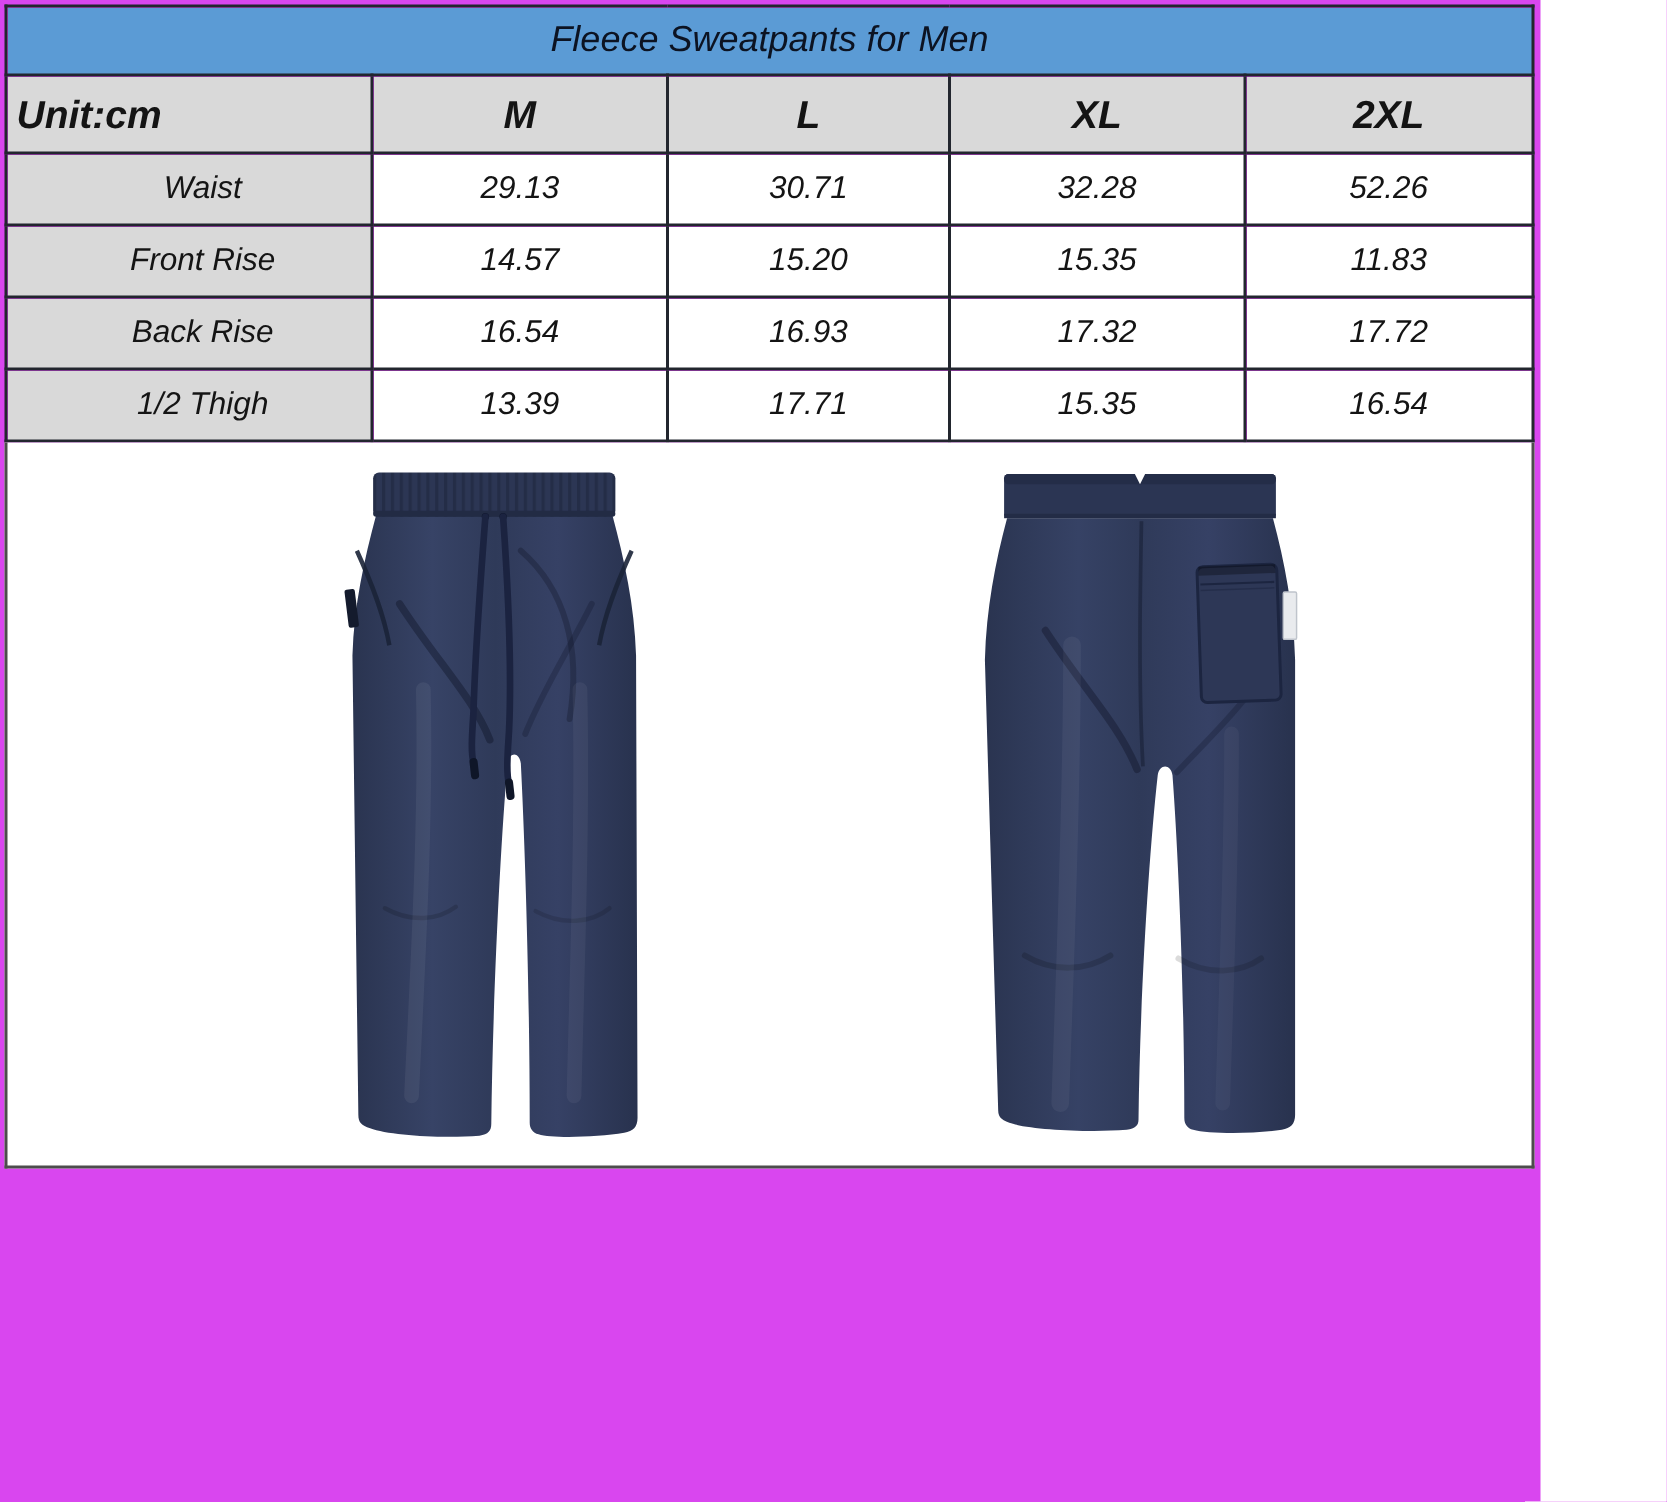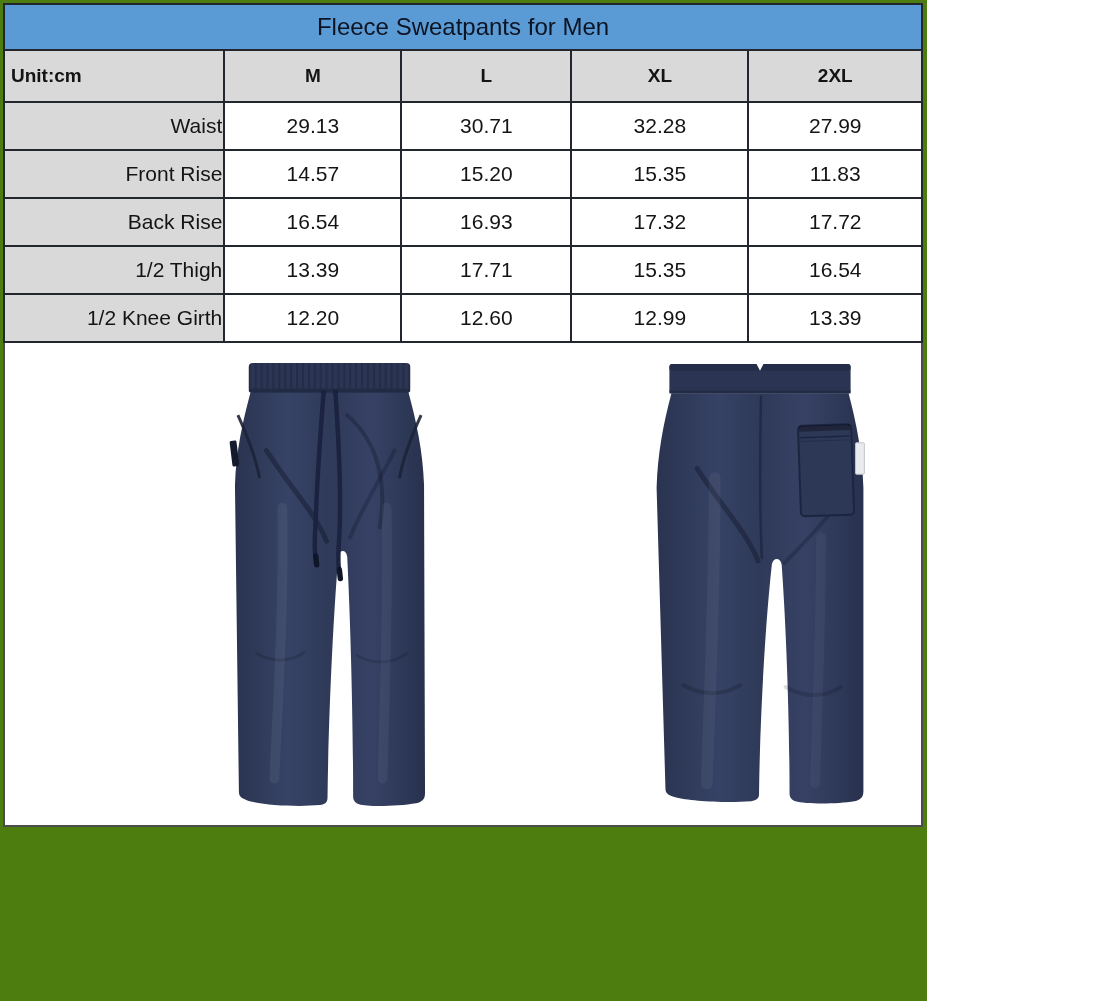--- a/index.html
+++ b/index.html
@@ -3,26 +3,27 @@
 <meta charset="utf-8">
 <style>
   html, body {
     margin: 0;
     padding: 0;
     background: #ffffff;
     font-family: "Liberation Sans", sans-serif;
   }
   .sheet {
     position: relative;
-    width: 927px;
+    width: 1027px;
     height: 1001px;
     box-sizing: border-box;
     padding: 3px 4px 4px 3px;
-    background: #4d7c0f;
+    background: #d946ef;
     color: #111;
+    font-style: italic;
   }
   table.size-table {
     width: 100%;
     border-collapse: collapse;
     table-layout: fixed;
   }
   table.size-table td, table.size-table th {
     border: 2px solid #22262e;
     box-sizing: border-box;
     overflow: hidden;
@@ -34,36 +35,36 @@
     text-align: center;
     vertical-align: middle;
     font-size: 24px;
     font-weight: 400;
     color: #0c1322;
     border-color: #1b2230;
   }
   .header-row th {
     background: #d9d9d9;
     height: 52px;
-    font-size: 19px;
+    font-size: 26px;
     font-weight: 700;
     text-align: center;
     vertical-align: middle;
     color: #141414;
   }
   .header-row th.unit-cell {
     text-align: left;
     padding-left: 6px;
   }
   tbody th.row-label {
     background: #d9d9d9;
     height: 48px;
     font-weight: 400;
     font-size: 21px;
-    text-align: right;
+    text-align: center;
     padding-left: 19px;
     vertical-align: middle;
     color: #141414;
   }
   tbody td.val {
     background: #ffffff;
     text-align: center;
     vertical-align: middle;
     font-size: 21px;
     color: #141414;
@@ -109,21 +110,21 @@
         <th>XL</th>
         <th>2XL</th>
       </tr>
     </thead>
     <tbody>
       <tr>
         <th class="row-label">Waist</th>
         <td class="val">29.13</td>
         <td class="val">30.71</td>
         <td class="val">32.28</td>
-        <td class="val">27.99</td>
+        <td class="val">52.26</td>
       </tr>
       <tr>
         <th class="row-label">Front Rise</th>
         <td class="val">14.57</td>
         <td class="val">15.20</td>
         <td class="val">15.35</td>
         <td class="val">11.83</td>
       </tr>
       <tr>
         <th class="row-label">Back Rise</th>
@@ -131,27 +132,20 @@
         <td class="val">16.93</td>
         <td class="val">17.32</td>
         <td class="val">17.72</td>
       </tr>
       <tr>
         <th class="row-label">1/2 Thigh</th>
         <td class="val">13.39</td>
         <td class="val">17.71</td>
         <td class="val">15.35</td>
         <td class="val">16.54</td>
-      </tr>
-      <tr>
-        <th class="row-label">1/2 Knee Girth</th>
-        <td class="val">12.20</td>
-        <td class="val">12.60</td>
-        <td class="val">12.99</td>
-        <td class="val">13.39</td>
       </tr>
     </tbody>
   </table>
 
   <div class="photo-area">
 
     <svg class="pants front-pants" viewBox="0 0 200 460" aria-hidden="true">
       <defs>
         <linearGradient id="fpG" x1="0" y1="0" x2="1" y2="0">
           <stop offset="0" stop-color="#2a3450"></stop>

